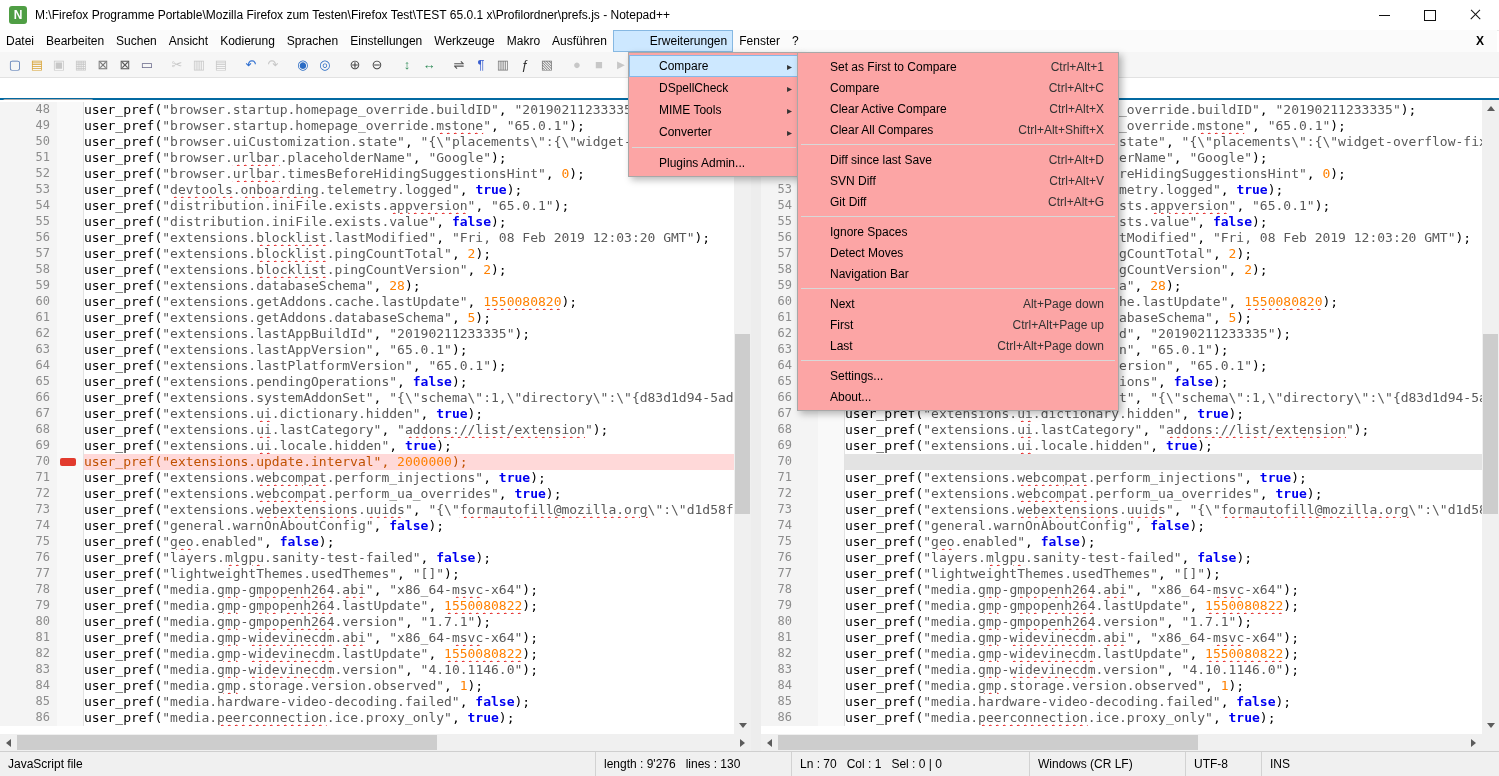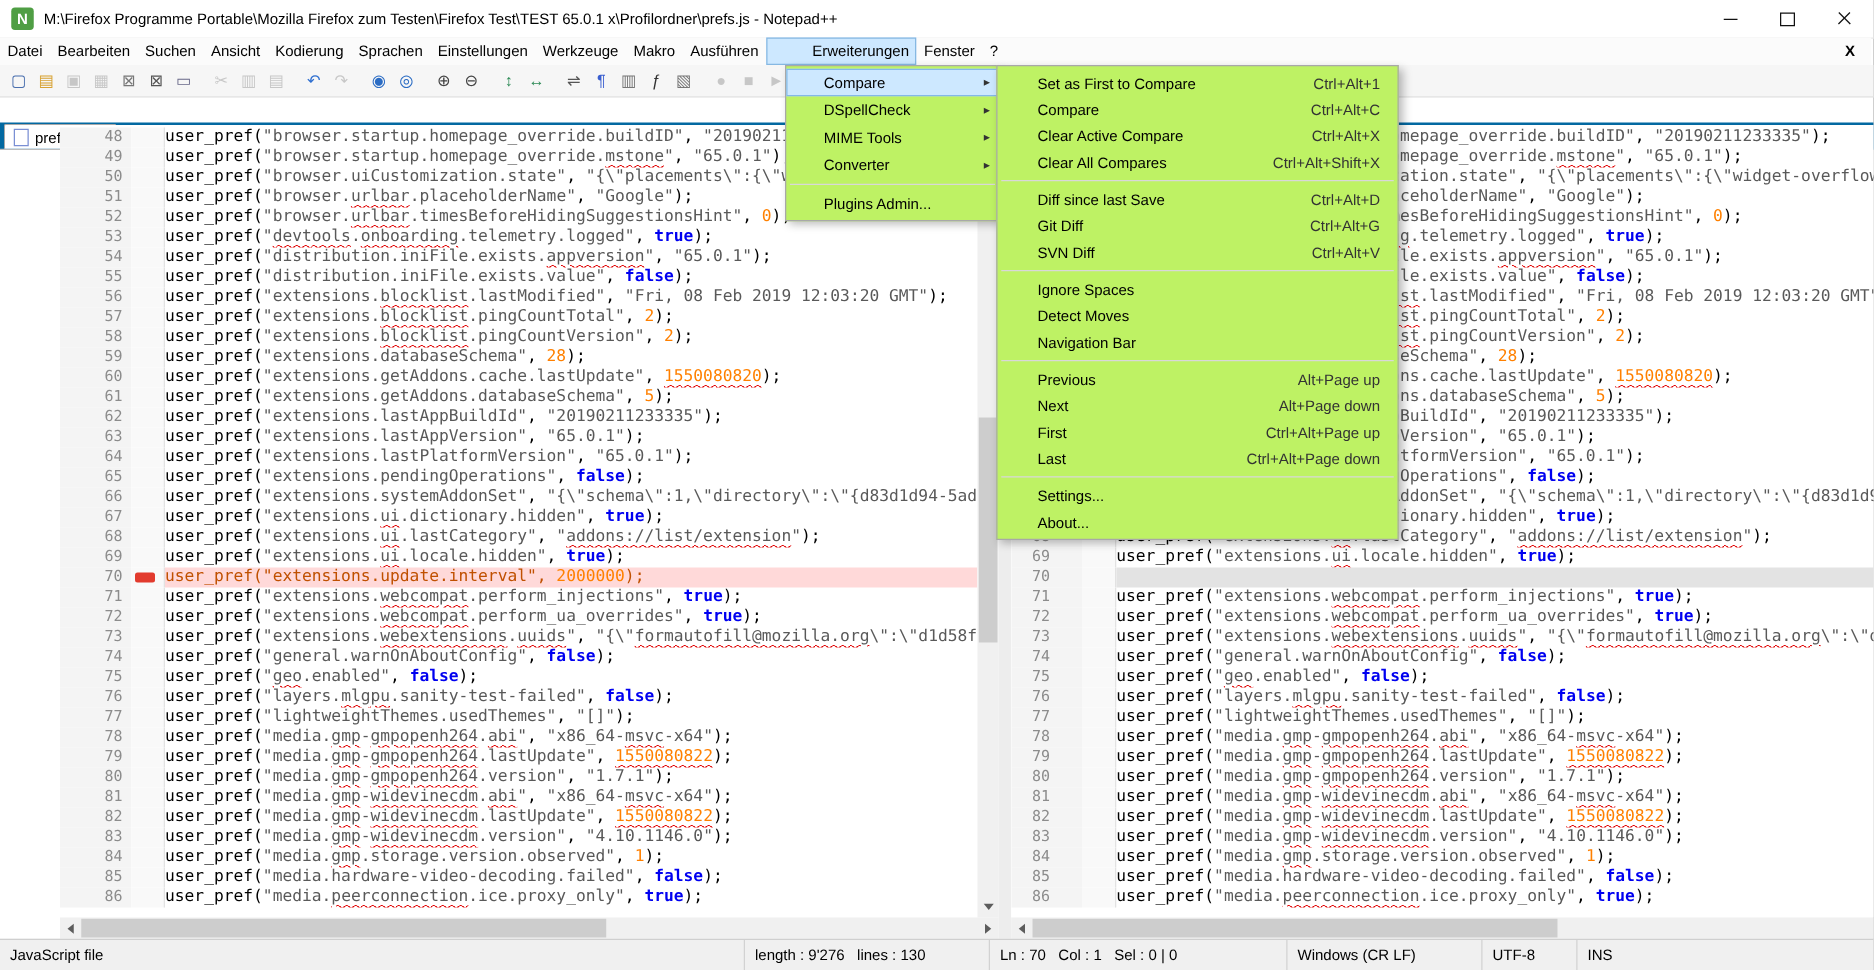--- a/index.html
+++ b/index.html
@@ -41,21 +41,21 @@
           border-bottom:1px solid #bdbdbd;box-sizing:border-box;margin-top:20px;}
   .tab{position:absolute;left:3px;top:1px;height:20px;background:#fff;border:1px solid #a8a8a8;
        border-bottom:none;border-radius:2px 2px 0 0;display:flex;align-items:center;gap:5px;
        padding:0 7px;font-size:12px;box-sizing:border-box;}
   .tabicon{width:10px;height:12px;border:1px solid #7a8fd4;background:#fff;display:inline-block;}
   .tabclose{width:11px;height:11px;border:1px solid #c49c9c;background:#fbf3f3;position:relative;display:inline-block;}
   .tc1,.tc2{position:absolute;left:1.5px;top:4.5px;width:7px;height:1.2px;background:#a23c2e;}
   .tc1{transform:rotate(45deg);} .tc2{transform:rotate(-45deg);}
 
   
-  #editor{position:absolute;left:0;top:100px;width:1274px;height:651px;background:#fff;margin-left:48px;}
+  #editor{position:absolute;left:0;top:100px;width:1274px;height:651px;background:#fff;}
   .pane{position:absolute;top:0;height:634px;overflow:hidden;background:#fff;padding-top:2px;box-sizing:border-box;}
   #left-pane{left:0;width:734px;}
   #right-pane{left:761px;width:721px;}
   .row{display:flex;height:16px;line-height:16px;}
   .ln{width:57px;box-sizing:border-box;padding-right:7px;text-align:right;color:#8c8c8c;
       font:12px "DejaVu Sans Mono",monospace;background:#f4f4f4;flex:none;}
   #right-pane .ln{padding-right:26px;}
   .mg{width:27px;box-sizing:border-box;background:#f9f9f9;border-right:1px solid #e2e2e2;position:relative;flex:none;}
   .tx{flex:1;overflow:hidden;white-space:pre;font:13px "DejaVu Sans Mono",monospace;color:#000;}
   .def{color:#000;}
@@ -89,21 +89,21 @@
 
   
   #statusbar{position:absolute;left:0;top:751px;width:1499px;height:25px;background:#f0f0f0;
              border-top:1px solid #cfcfcf;display:flex;font-size:12px;box-sizing:border-box;}
   .seg{border-right:1px solid #d2d2d2;padding-left:8px;display:flex;align-items:center;
        white-space:pre;box-sizing:border-box;flex:none;overflow:hidden;}
   #seg-doctype{width:596px;} #seg-length{width:196px;} #seg-pos{width:238px;}
   #seg-eol{width:156px;} #seg-enc{width:76px;} #seg-ins{flex:1;border-right:none;}
 
   
-  .menu{position:absolute;background:#bef264;border:1px solid #a8a8a8;
+  .menu{position:absolute;background:#fca5a5;border:1px solid #a8a8a8;
         box-shadow:3px 3px 7px rgba(0,0,0,.28);z-index:60;font-size:12px;}
   #plugins-menu{left:628px;top:52px;width:170px;padding:2px 0;}
   .pm-item{height:22px;display:flex;align-items:center;padding:0 8px 0 30px;position:relative;box-sizing:border-box;}
   .pm-item.selected{background:var(--menu-highlight,#cde8ff);outline:1px solid #84b8e8;outline-offset:-1px;}
   .pm-arrow{position:absolute;right:7px;font-size:10px;color:#333;}
   .m-sep{height:1px;background:#d8d8d8;margin:4px 3px;}
   #compare-submenu{left:797px;top:52px;width:320px;padding:3px 0;}
   .sm-item{height:21px;display:flex;align-items:center;justify-content:space-between;
            padding:0 14px 0 32px;box-sizing:border-box;}
   .sm-shortcut{color:#333;margin-left:28px;white-space:nowrap;}
@@ -690,42 +690,38 @@
       <div class="sm-item">
         <span>Clear All Compares</span>
         <span class="sm-shortcut">Ctrl+Alt+Shift+X</span>
       </div>
       <div class="m-sep"></div>
       <div class="sm-item">
         <span>Diff since last Save</span>
         <span class="sm-shortcut">Ctrl+Alt+D</span>
       </div>
       <div class="sm-item">
+        <span>SVN Diff</span>
+        <span class="sm-shortcut">Ctrl+Alt+V</span>
+      </div>
+      <div class="sm-item">
         <span>Git Diff</span>
         <span class="sm-shortcut">Ctrl+Alt+G</span>
       </div>
-      <div class="sm-item">
-        <span>SVN Diff</span>
-        <span class="sm-shortcut">Ctrl+Alt+V</span>
-      </div>
       <div class="m-sep"></div>
       <div class="sm-item">
         <span>Ignore Spaces</span>
       </div>
       <div class="sm-item">
         <span>Detect Moves</span>
       </div>
       <div class="sm-item">
         <span>Navigation Bar</span>
       </div>
       <div class="m-sep"></div>
-      <div class="sm-item">
-        <span>Previous</span>
-        <span class="sm-shortcut">Alt+Page up</span>
-      </div>
       <div class="sm-item">
         <span>Next</span>
         <span class="sm-shortcut">Alt+Page down</span>
       </div>
       <div class="sm-item">
         <span>First</span>
         <span class="sm-shortcut">Ctrl+Alt+Page up</span>
       </div>
       <div class="sm-item">
         <span>Last</span>

